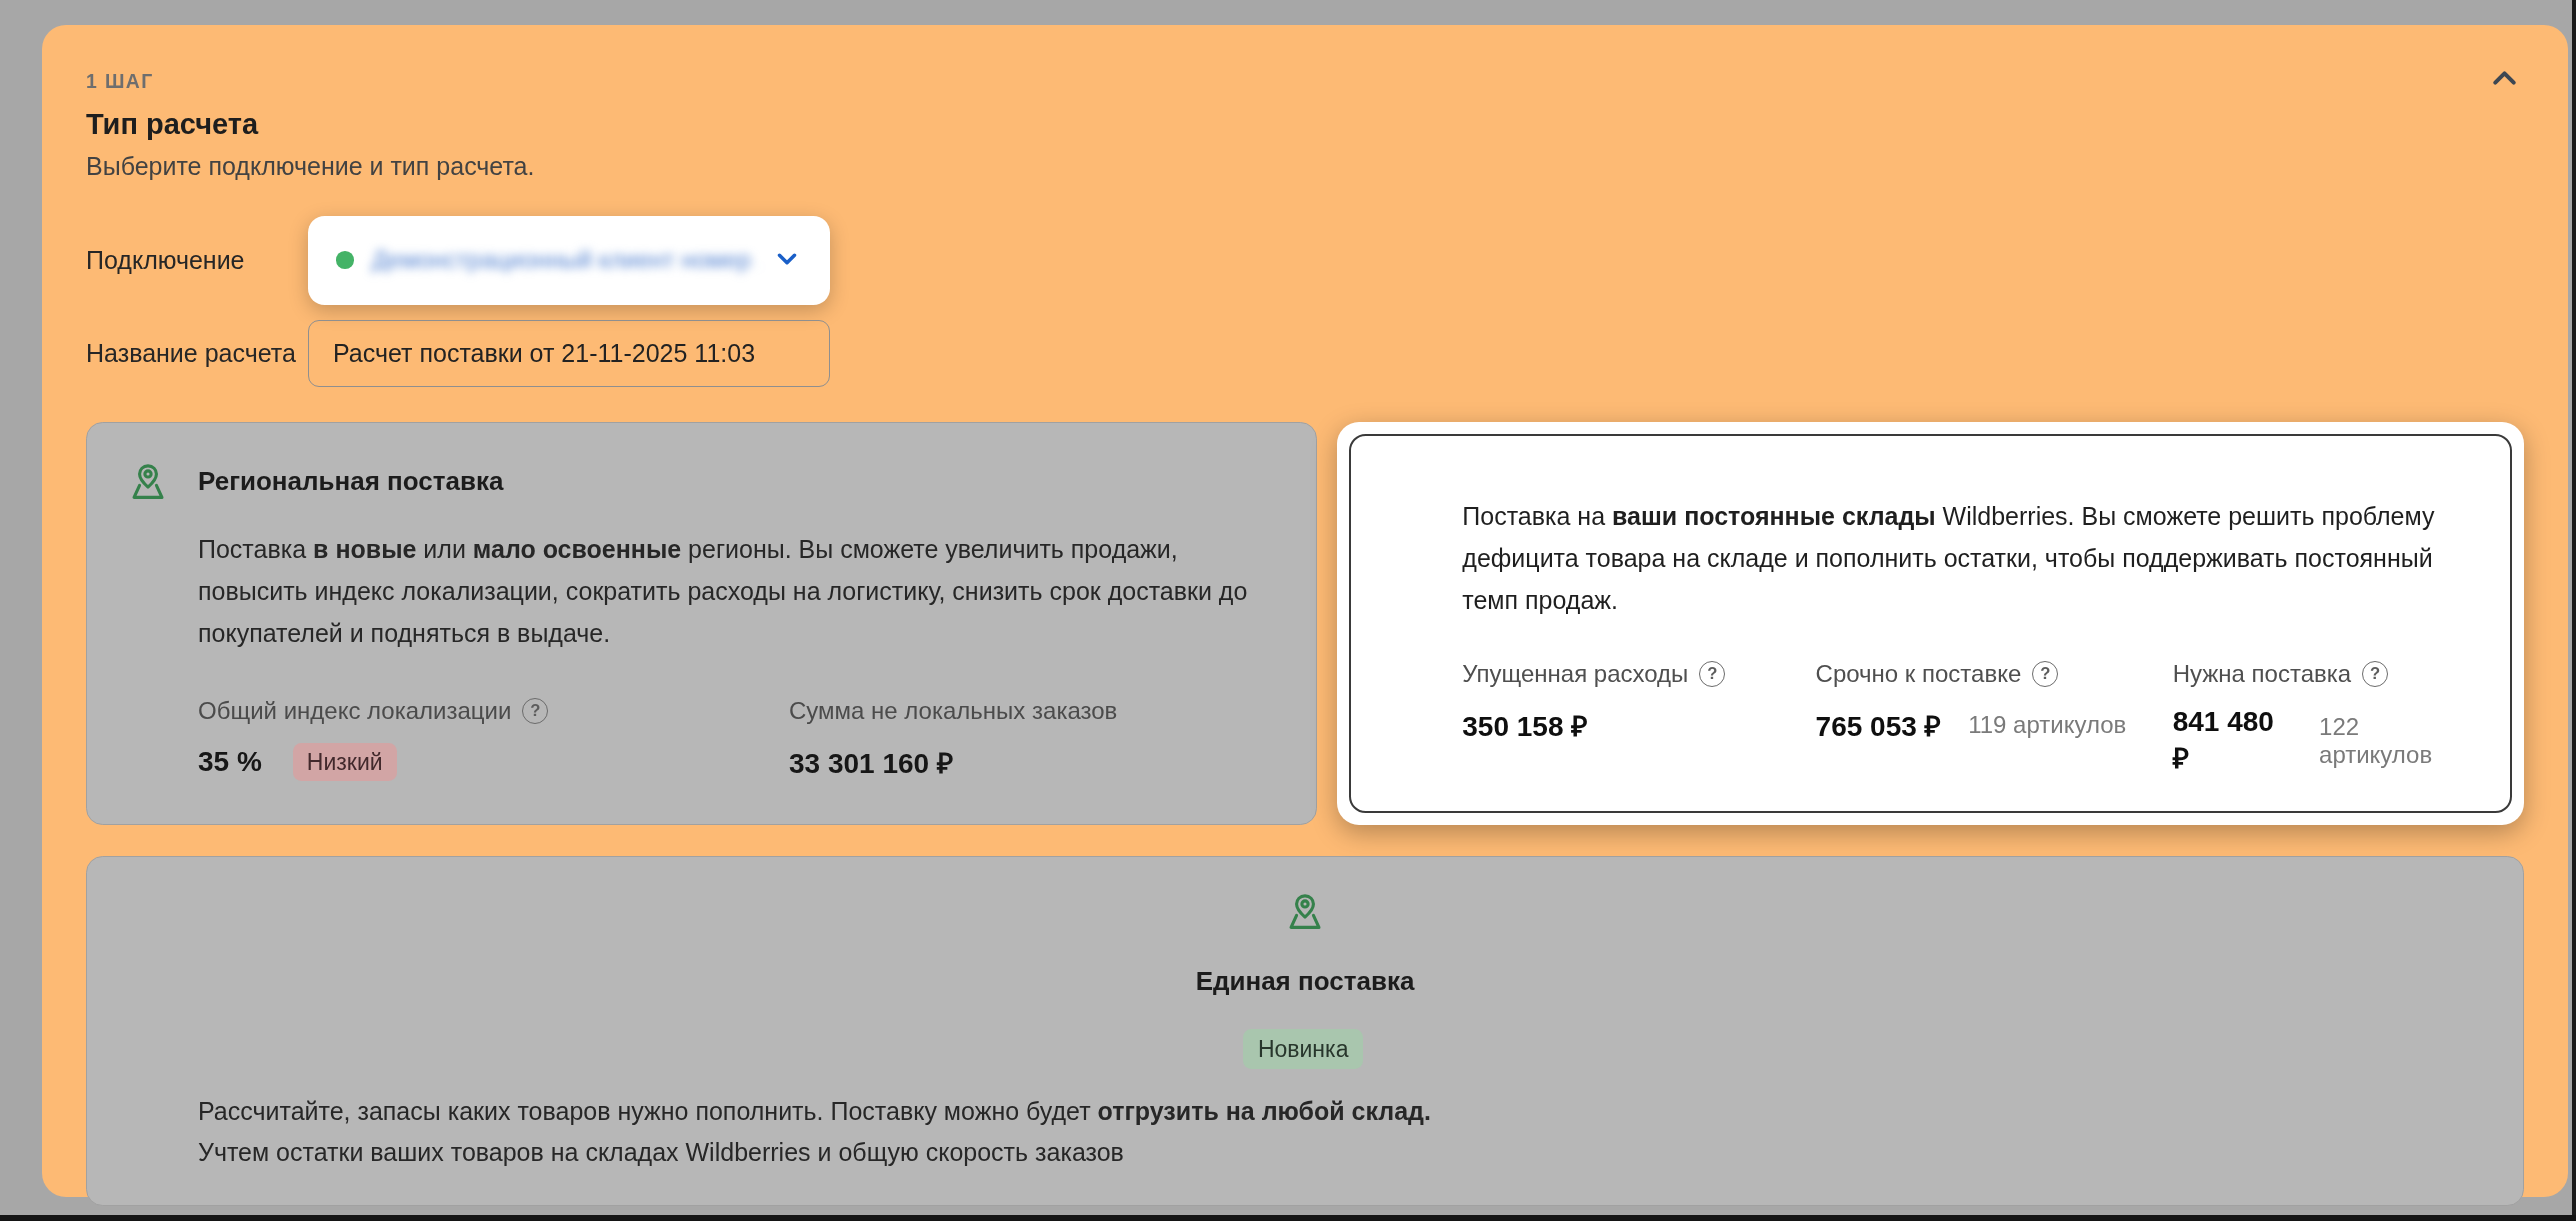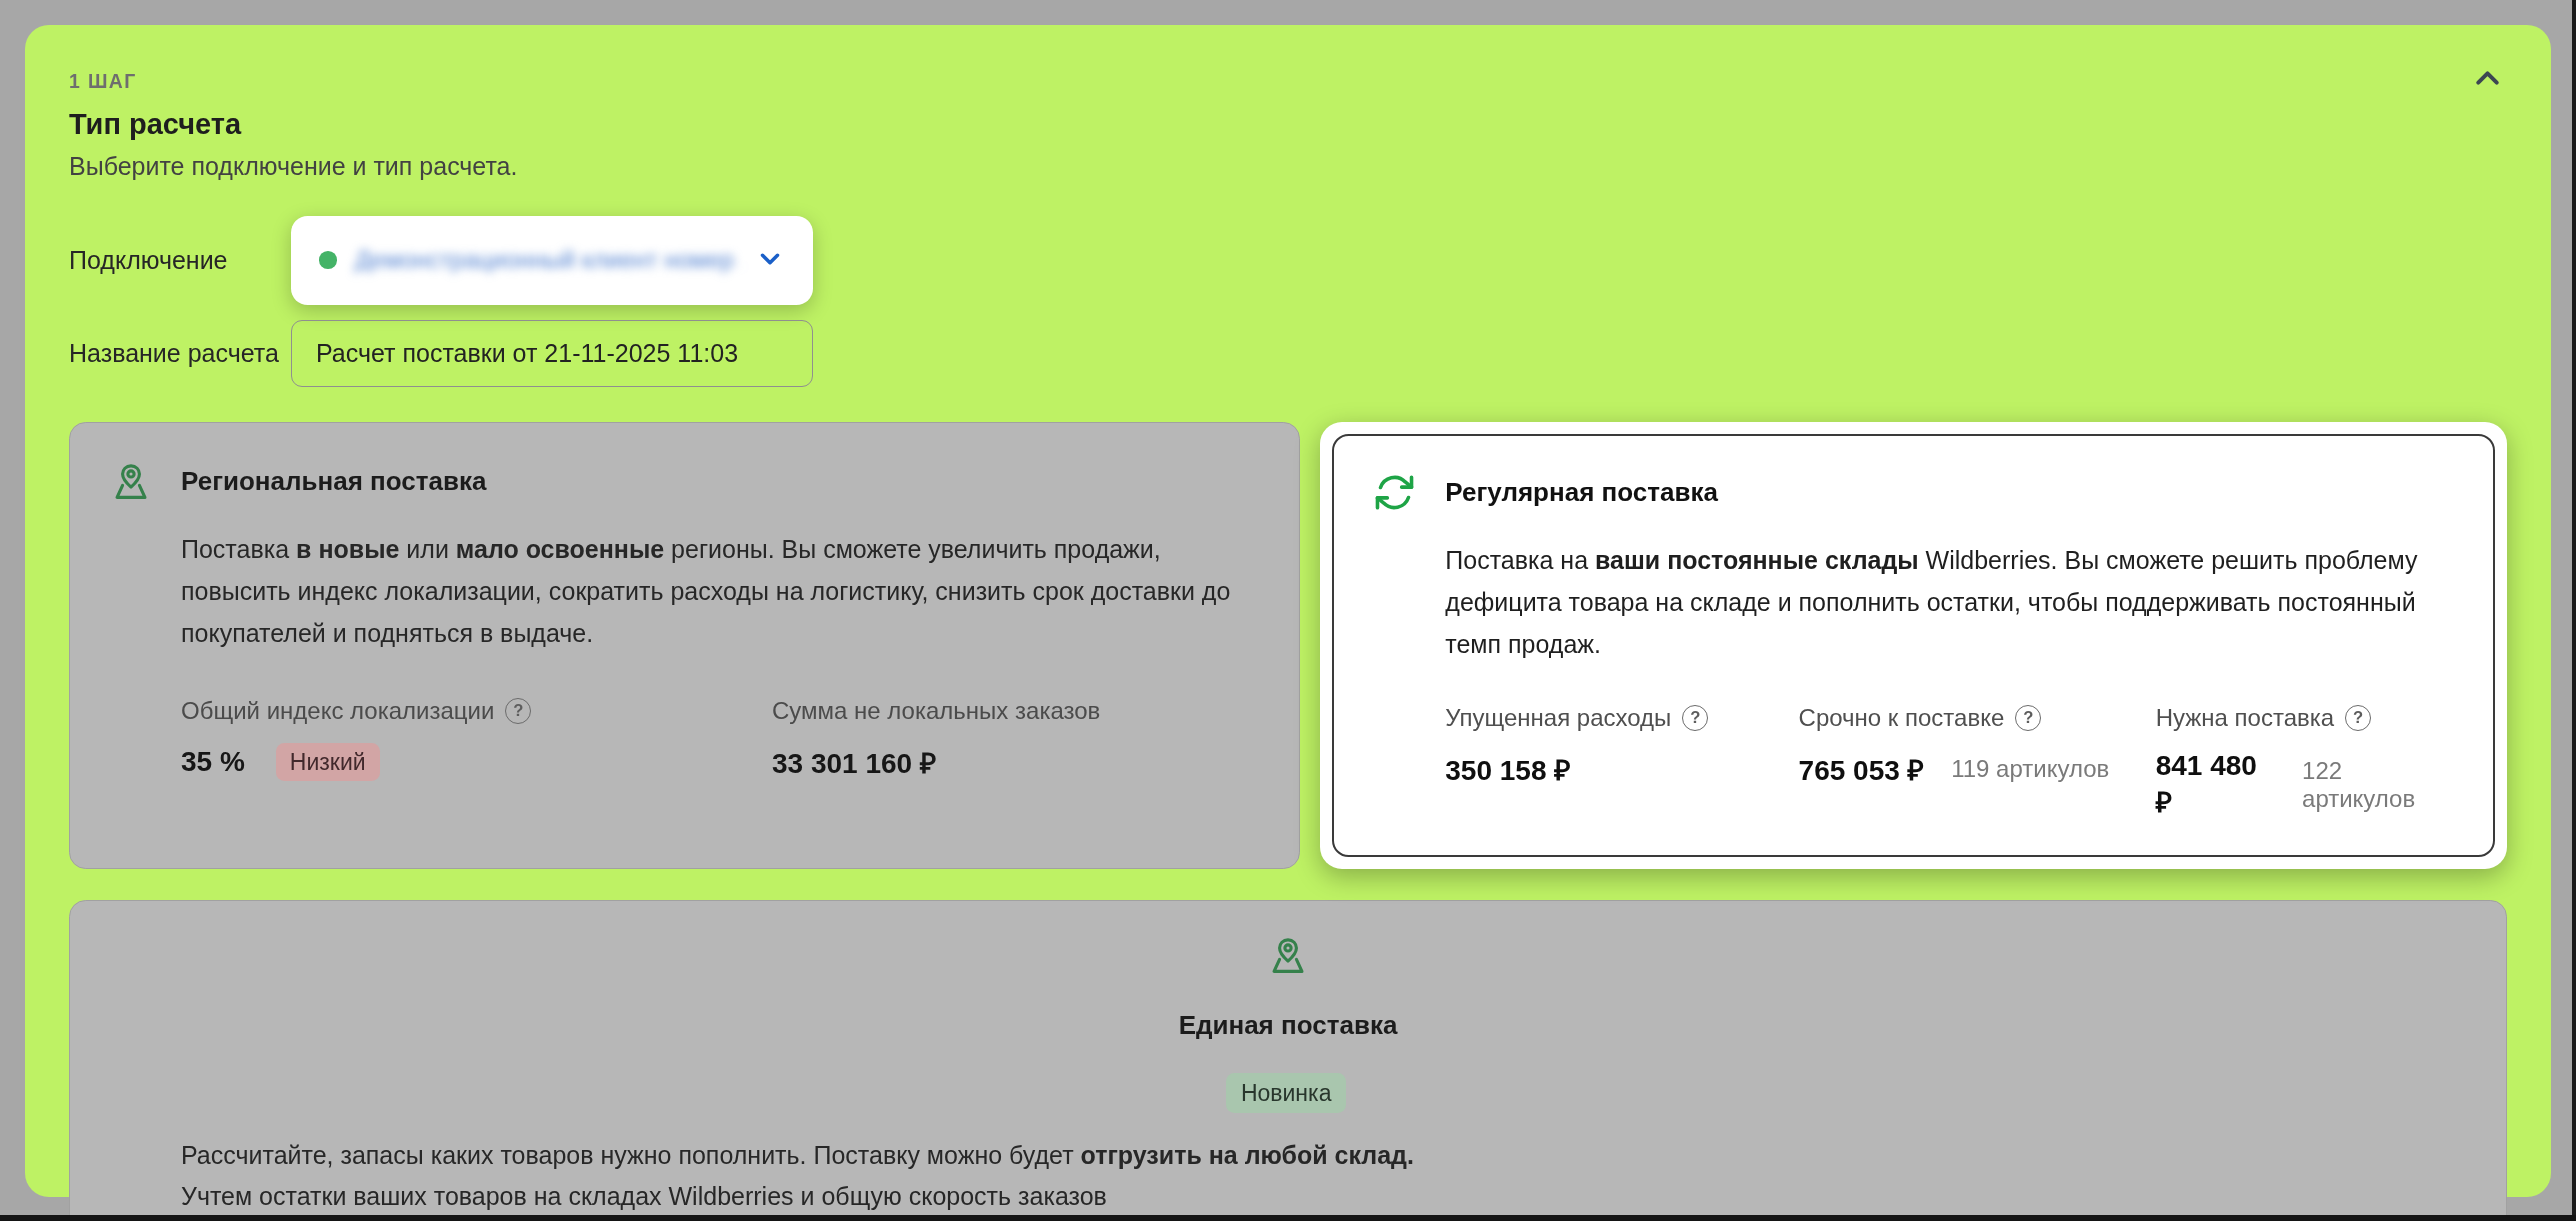--- a/index.html
+++ b/index.html
@@ -9,23 +9,23 @@
     background: #a7a7a7;
     font-family: "Liberation Sans", sans-serif;
     overflow: hidden;
     color: #222;
   }
   .edge-right { position:absolute; right:0; top:0; width:3.7px; height:100%; background:#1b1b1b; }
   .edge-bottom { position:absolute; left:0; bottom:0; width:100%; height:6.5px; background:#141414; }
 
   .panel {
     position: absolute;
-    left: 25px; top: 25px;
+    left: 42px; top: 25px;
     width: 2526px; height: 1172px;
-    background: #bef264;
+    background: #fdba74;
     border-radius: 24px;
     padding: 28px 44px 0 44px;
   }
 
   .step-label {
     margin-top: 16.6px;
     font-size: 19.4px;
     letter-spacing: 1.4px;
     color: #6e6e6e;
     font-weight: 700;
@@ -244,30 +244,20 @@
             </div>
           <div class="stat-value">
               <span>33 301 160 ₽</span>
             </div>
         </div>
       </div>
     </div>
 
     <div class="highlight-wrap">
       <div class="card-regular">
-        <div class="card-head">
-          <span class="card-icon icon-green-bright">
-            <svg width="43" height="43" viewBox="0 0 24 24" fill="none" stroke="currentColor" stroke-width="2" stroke-linecap="round" stroke-linejoin="round">
-              <polyline points="21.5 3.5 21.5 9 16 9"></polyline>
-              <polyline points="2.5 20.5 2.5 15 8 15"></polyline>
-              <path d="M4.2 9.2a8.3 8.3 0 0 1 13.8-3.1l3.5 2.9M2.5 15l3.5 2.9a8.3 8.3 0 0 0 13.8-3.1"></path>
-            </svg>
-          </span>
-          <div class="card-title">Регулярная поставка</div>
-        </div>
         <div class="card-body"><span>Поставка на </span><span style="font-weight: 700;">ваши постоянные склады</span><span> Wildberries. Вы сможете решить проблему дефицита товара на складе и пополнить остатки, чтобы поддерживать постоянный темп продаж.</span></div>
         <div class="stats">
           <div class="stat-col-r1">
             <div class="stat-label">
               <span>Упущенная расходы</span>
               <span class="help-icon">?</span>
             </div>
             <div class="stat-value">
                 <span>350 158 ₽</span>
               </div>

